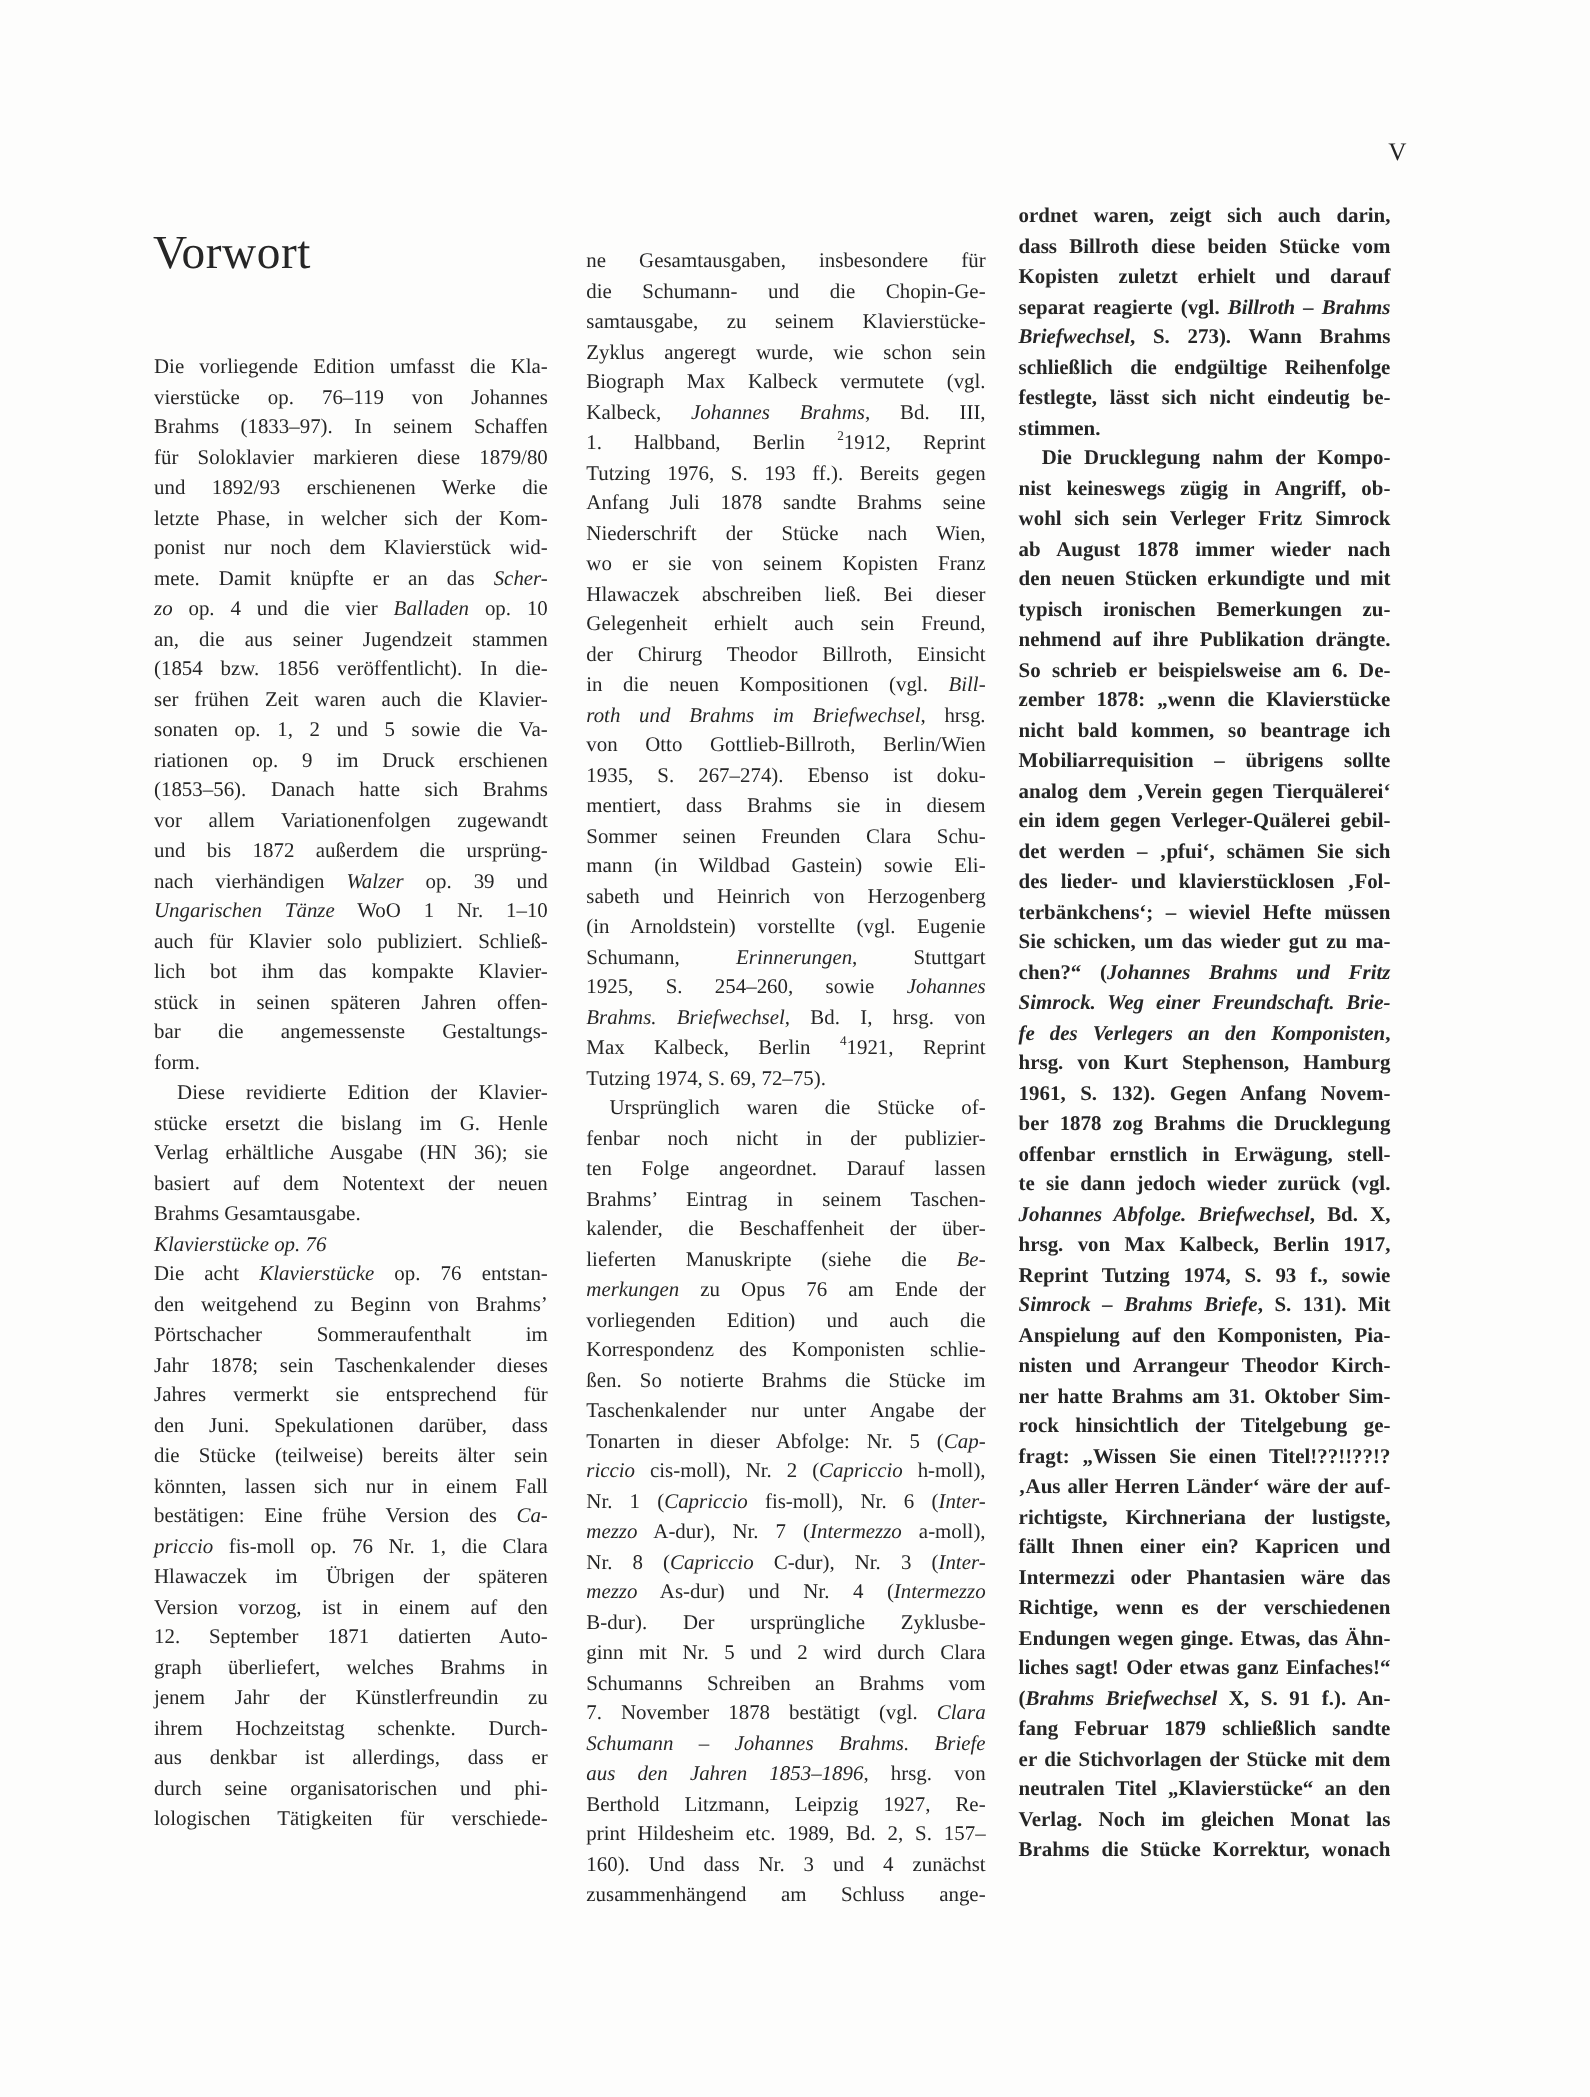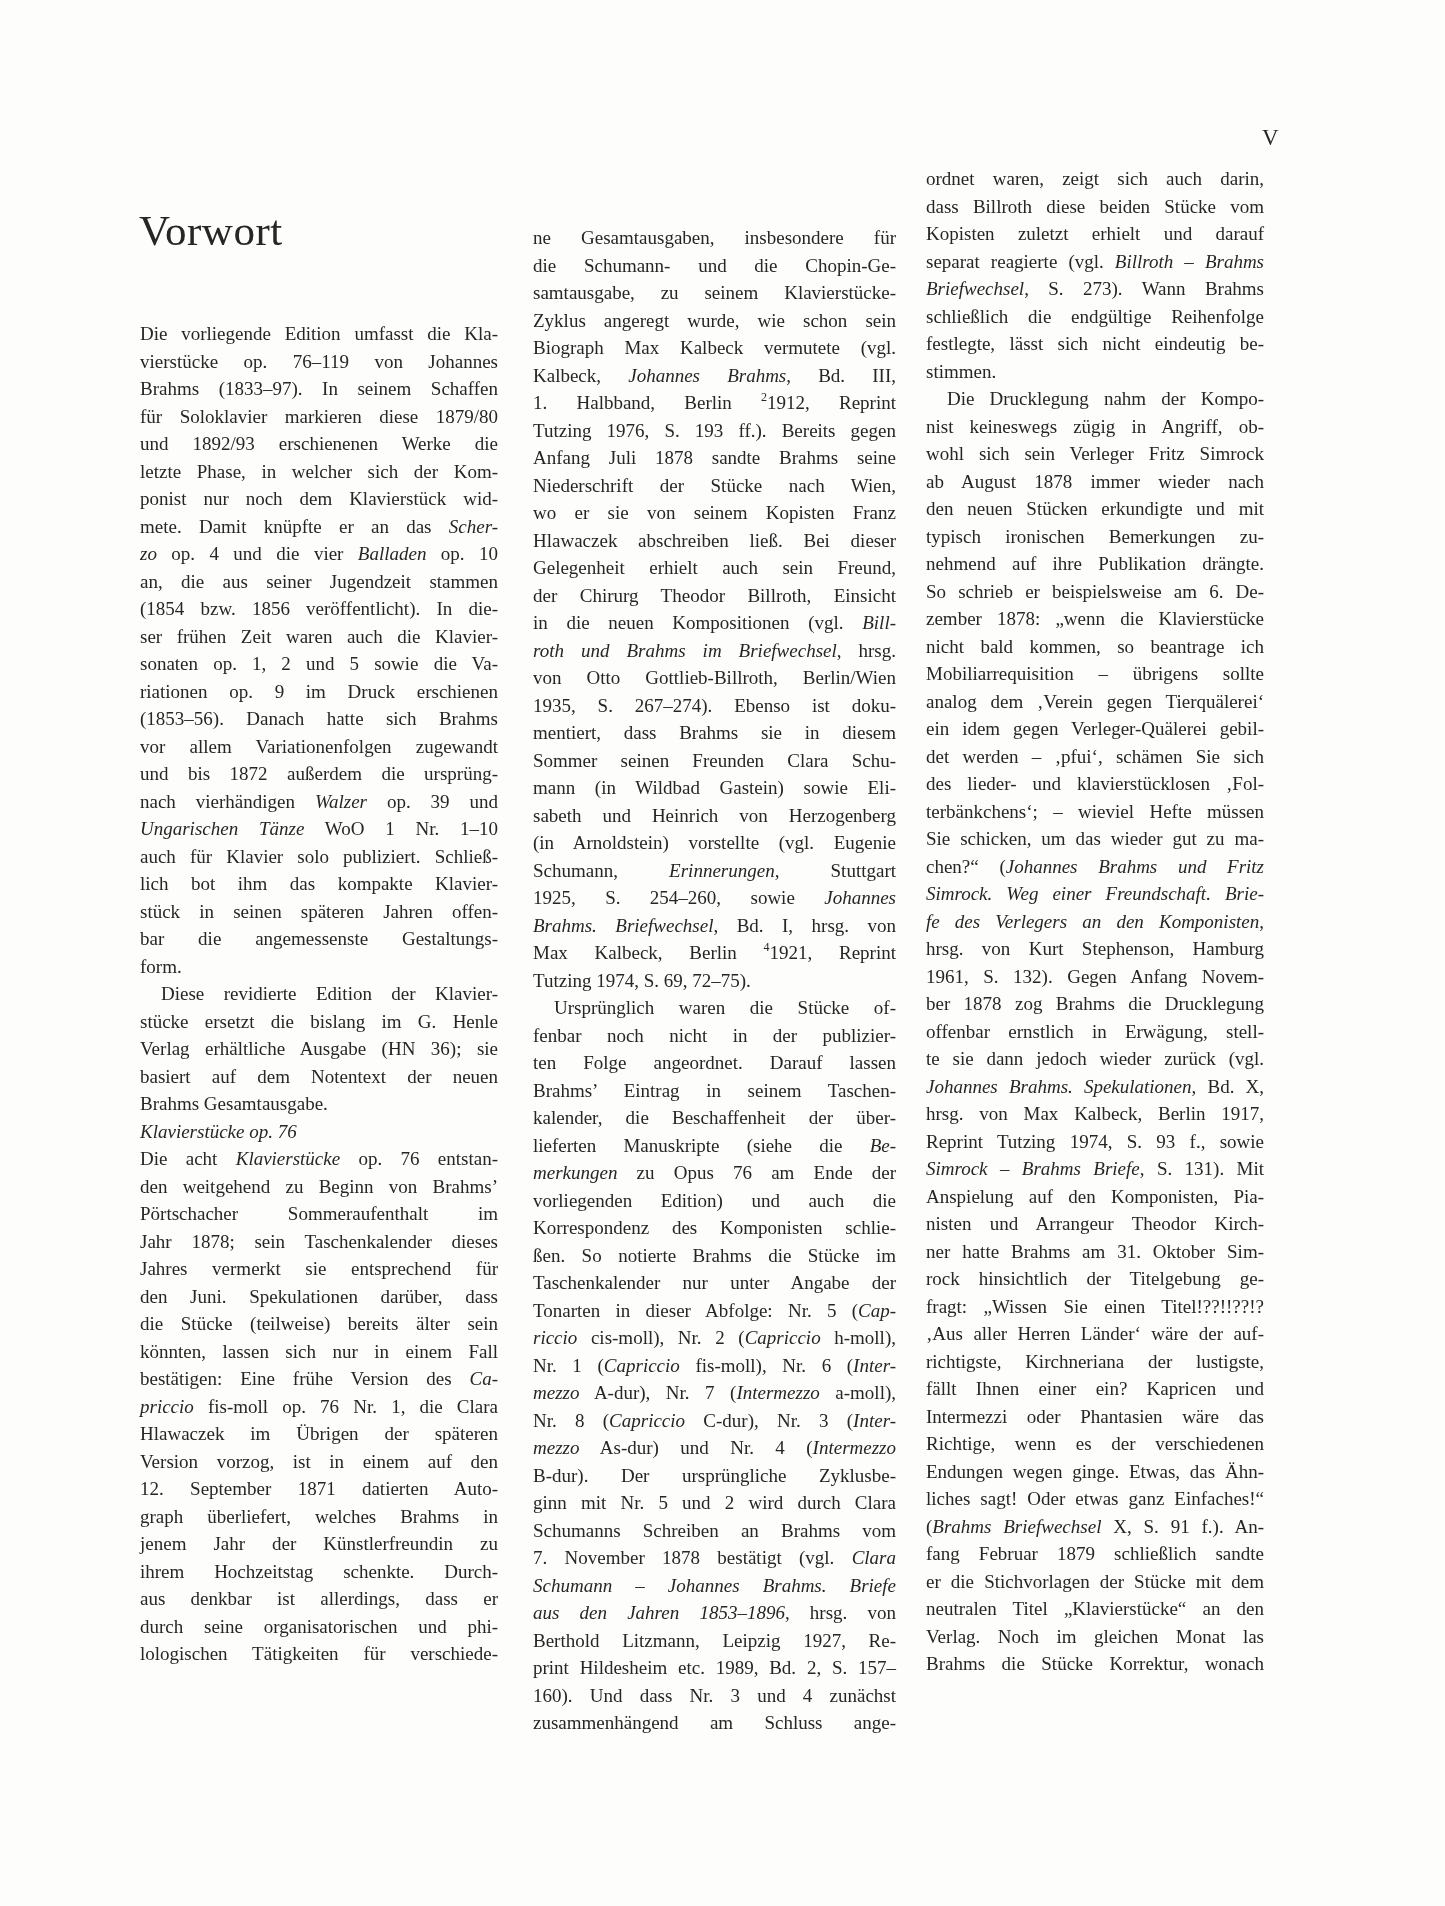--- a/index.html
+++ b/index.html
@@ -17,21 +17,21 @@
     font-size:23px; line-height:1;
   }
   .main-title {
     position:absolute; left:139px; top:180px;
     font-size:43px; line-height:1; font-weight:400;
     letter-spacing:0.5px;
   }
   .col { position:absolute; }
   #col1 { left:140px; top:320px; width:358px; }
   #col2 { left:533px; top:183px; width:363px;margin-top:41px; }
-  #col3 { left:926px; top:165px; width:338px; }
+  #col3 { left:926px; top:183px; width:338px;font-weight:bold; }
   .line {
     font-size:19px; line-height:27.5px;
     text-align:justify; text-align-last:justify;
     white-space:normal;
   }
   .line.ragged { text-align:left; text-align-last:left; }
   .line.indent { padding-left:21px; }
   .line.blank  { visibility:hidden; }
   .line i { font-style:italic; }
   .line sup { font-size:12px; line-height:0; position:relative; top:-1px; vertical-align:super; }
@@ -178,21 +178,21 @@
       <div class="line"><span>terbänkchens‘; – wieviel Hefte müssen</span></div>
       <div class="line"><span>Sie schicken, um das wieder gut zu ma-</span></div>
       <div class="line"><span>chen?“ (</span><i>Johannes Brahms und Fritz</i></div>
       <div class="line"><i>Simrock. Weg einer Freundschaft. Brie-</i></div>
       <div class="line"><i>fe des Verlegers an den Komponisten</i><span>,</span></div>
       <div class="line"><span>hrsg. von Kurt Stephenson, Hamburg</span></div>
       <div class="line"><span>1961, S. 132). Gegen Anfang Novem-</span></div>
       <div class="line"><span>ber 1878 zog Brahms die Drucklegung</span></div>
       <div class="line"><span>offenbar ernstlich in Erwägung, stell-</span></div>
       <div class="line"><span>te sie dann jedoch wieder zurück (vgl.</span></div>
-      <div class="line"><i>Johannes Brahms. Spekulationen</i><span>, Bd. X,</span></div>
+      <div class="line"><i>Johannes Abfolge. Briefwechsel</i><span>, Bd. X,</span></div>
       <div class="line"><span>hrsg. von Max Kalbeck, Berlin 1917,</span></div>
       <div class="line"><span>Reprint Tutzing 1974, S. 93 f., sowie</span></div>
       <div class="line"><i>Simrock – Brahms Briefe</i><span>, S. 131). Mit</span></div>
       <div class="line"><span>Anspielung auf den Komponisten, Pia-</span></div>
       <div class="line"><span>nisten und Arrangeur Theodor Kirch-</span></div>
       <div class="line"><span>ner hatte Brahms am 31. Oktober Sim-</span></div>
       <div class="line"><span>rock hinsichtlich der Titelgebung ge-</span></div>
       <div class="line"><span>fragt: „Wissen Sie einen Titel!??!!??!?</span></div>
       <div class="line"><span>‚Aus aller Herren Länder‘ wäre der auf-</span></div>
       <div class="line"><span>richtigste, Kirchneriana der lustigste,</span></div>

